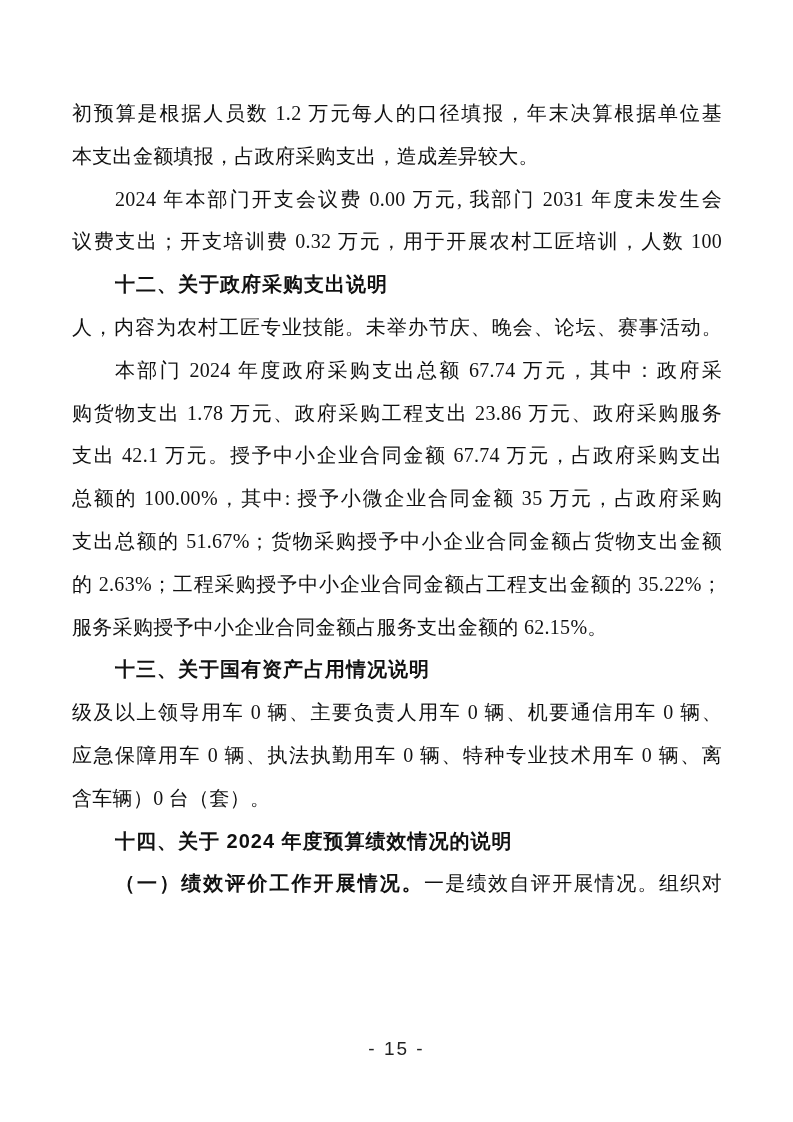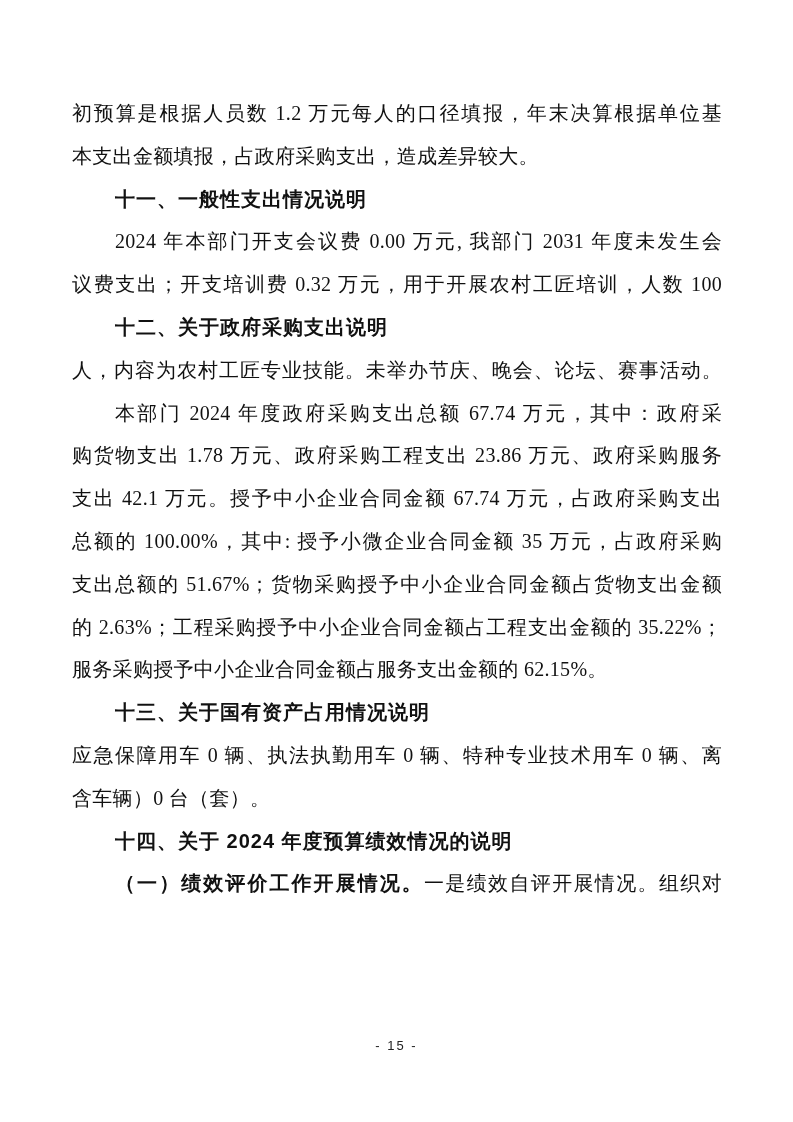--- a/index.html
+++ b/index.html
@@ -46,45 +46,45 @@
     font-weight: 700;
     font-family: "Liberation Sans", "DejaVu Sans", sans-serif;
     letter-spacing: 1px;
   }
   .page-number {
     position: absolute;
     left: 0;
     right: 0;
     top: 1038px;
     text-align: center;
-    font-size: 13px;
+    font-size: 19px;
     letter-spacing: 2px;
     font-family: "Liberation Sans", "DejaVu Sans", sans-serif;
     color: #222222;
   }
 </style>
 </head>
 <body>
 
 <div class="page">
   <div class="content">
       <div class="line justify"><span class="seg">初预算是根据人员数 1.2 万元每人的口径填报，年末决算根据单位基</span></div>
       <div class="line"><span class="seg">本支出金额填报，占政府采购支出，造成差异较大。</span></div>
-      <div class="line indent"><span class="seg bold">十一、一般性支出情况说明</span></div>
       <div class="line justify indent"><span class="seg">2024 年本部门开支会议费 0.00 万元, 我部门 2031 年度未发生会</span></div>
       <div class="line justify"><span class="seg">议费支出；开支培训费 0.32 万元，用于开展农村工匠培训，人数 100</span></div>
       <div class="line indent"><span class="seg bold">十二、关于政府采购支出说明</span></div>
       <div class="line justify"><span class="seg">人，内容为农村工匠专业技能。未举办节庆、晚会、论坛、赛事活动。</span></div>
       <div class="line justify indent"><span class="seg">本部门 2024 年度政府采购支出总额 67.74 万元，其中：政府采</span></div>
       <div class="line justify"><span class="seg">购货物支出 1.78 万元、政府采购工程支出 23.86 万元、政府采购服务</span></div>
       <div class="line justify"><span class="seg">支出 42.1 万元。授予中小企业合同金额 67.74 万元，占政府采购支出</span></div>
       <div class="line justify"><span class="seg">总额的 100.00%，其中: 授予小微企业合同金额 35 万元，占政府采购</span></div>
       <div class="line justify"><span class="seg">支出总额的 51.67%；货物采购授予中小企业合同金额占货物支出金额</span></div>
       <div class="line justify"><span class="seg">的 2.63%；工程采购授予中小企业合同金额占工程支出金额的 35.22%；</span></div>
       <div class="line"><span class="seg">服务采购授予中小企业合同金额占服务支出金额的 62.15%。</span></div>
       <div class="line indent"><span class="seg bold">十三、关于国有资产占用情况说明</span></div>
+      <div class="line justify"><span class="seg">级及以上领导用车 0 辆、主要负责人用车 0 辆、机要通信用车 0 辆、</span></div>
       <div class="line justify"><span class="seg">应急保障用车 0 辆、执法执勤用车 0 辆、特种专业技术用车 0 辆、离</span></div>
       <div class="line"><span class="seg">含车辆）0 台（套）。</span></div>
       <div class="line indent"><span class="seg bold">十四、关于 2024 年度预算绩效情况的说明</span></div>
       <div class="line justify indent"><span class="seg bold">（一）绩效评价工作开展情况。</span><span class="seg">一是绩效自评开展情况。组织对</span></div>
     </div>
   <div class="page-number">- 15 -</div>
 </div>
 
 </body></html>

